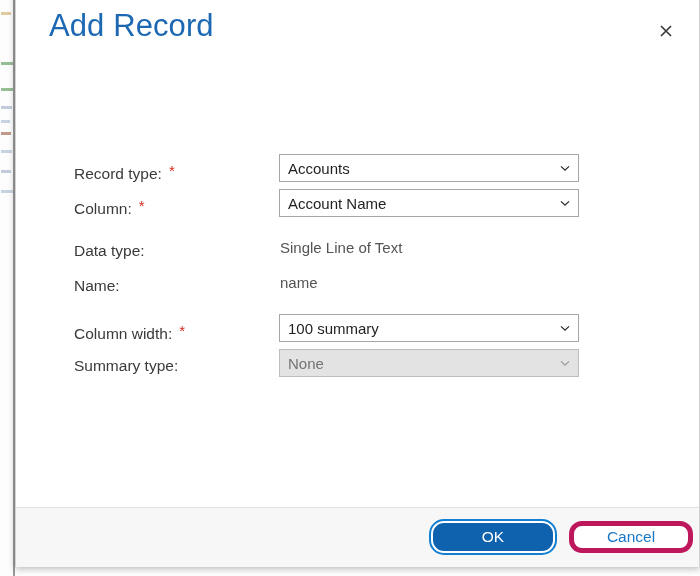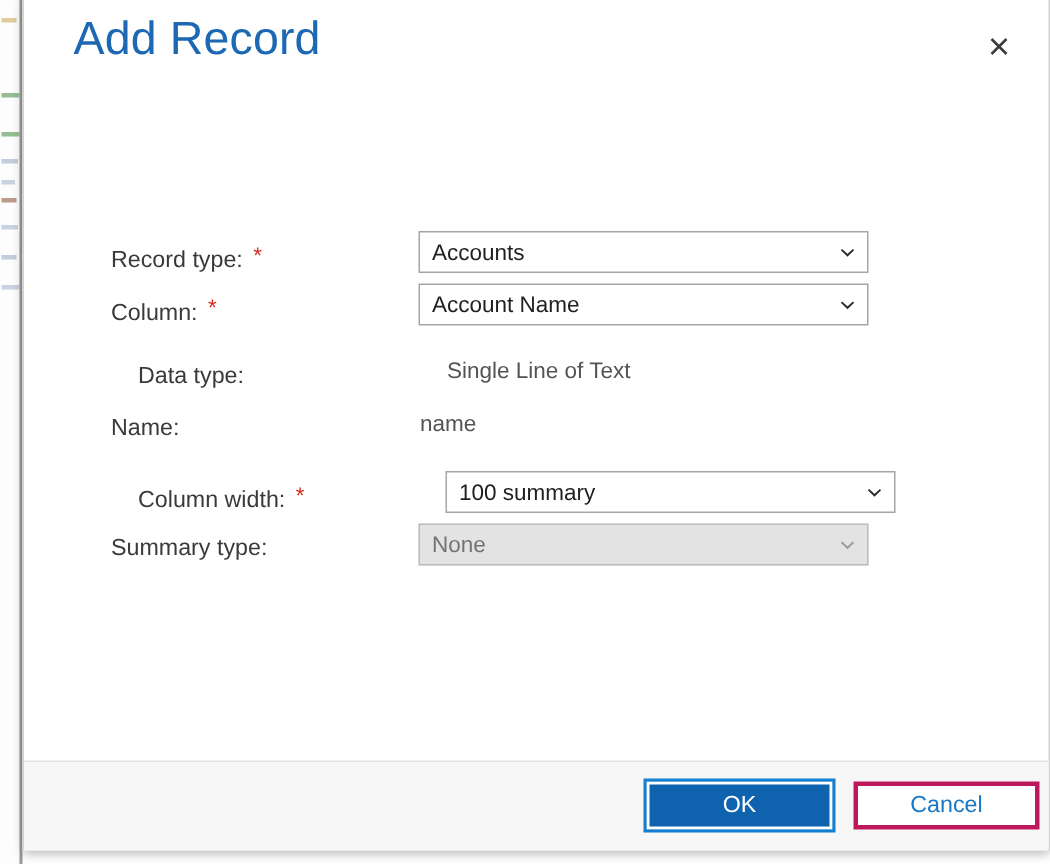--- a/index.html
+++ b/index.html
@@ -105,21 +105,21 @@
   #form {
     position: absolute;
     left: 0;
     top: 160px;
     width: 100%;
   }
   .row {
     position: relative;
     height: 35px;
   }
-  .row.gap { margin-top: 10px; margin-left: 18px; }
+  .row.gap { margin-top: 10px; }
 
   .lbl {
     position: absolute;
     left: 58px;
     top: 8px;
     font-size: 15.5px;
     color: #3a3a3a;
     white-space: nowrap;
   }
   .req {
@@ -193,35 +193,36 @@
   }
   .btn {
     position: absolute;
     top: 13px;
     height: 32px;
     font-size: 15.5px;
     font-family: "Liberation Sans", sans-serif;
     cursor: pointer;
     box-sizing: border-box;
     padding: 0;
+    border-radius: 13px;
   }
   #ok-btn {
     right: 144px;
     width: 124px;
     background: #0f62ad;
     color: #ffffff;
     border: 2px solid #ffffff;
     outline: 2px solid #127fd2;
   }
   #cancel-btn {
     right: 6px;
     width: 124px;
     background: #ffffff;
     color: #1878c8;
-    border: 3px solid #be185d;
+    border: 5px solid #be185d;
   }
 </style>
 </head>
 <body>
 
 <div id="backdrop">
   <div class="bg-strip">
     <div class="bg-frag" style="top:12px;  width:10px; background:#c8a24a;"></div>
     <div class="bg-frag" style="top:62px;  width:12px; background:#3f8a3f;"></div>
     <div class="bg-frag" style="top:88px;  width:12px; background:#3f8a3f;"></div>

